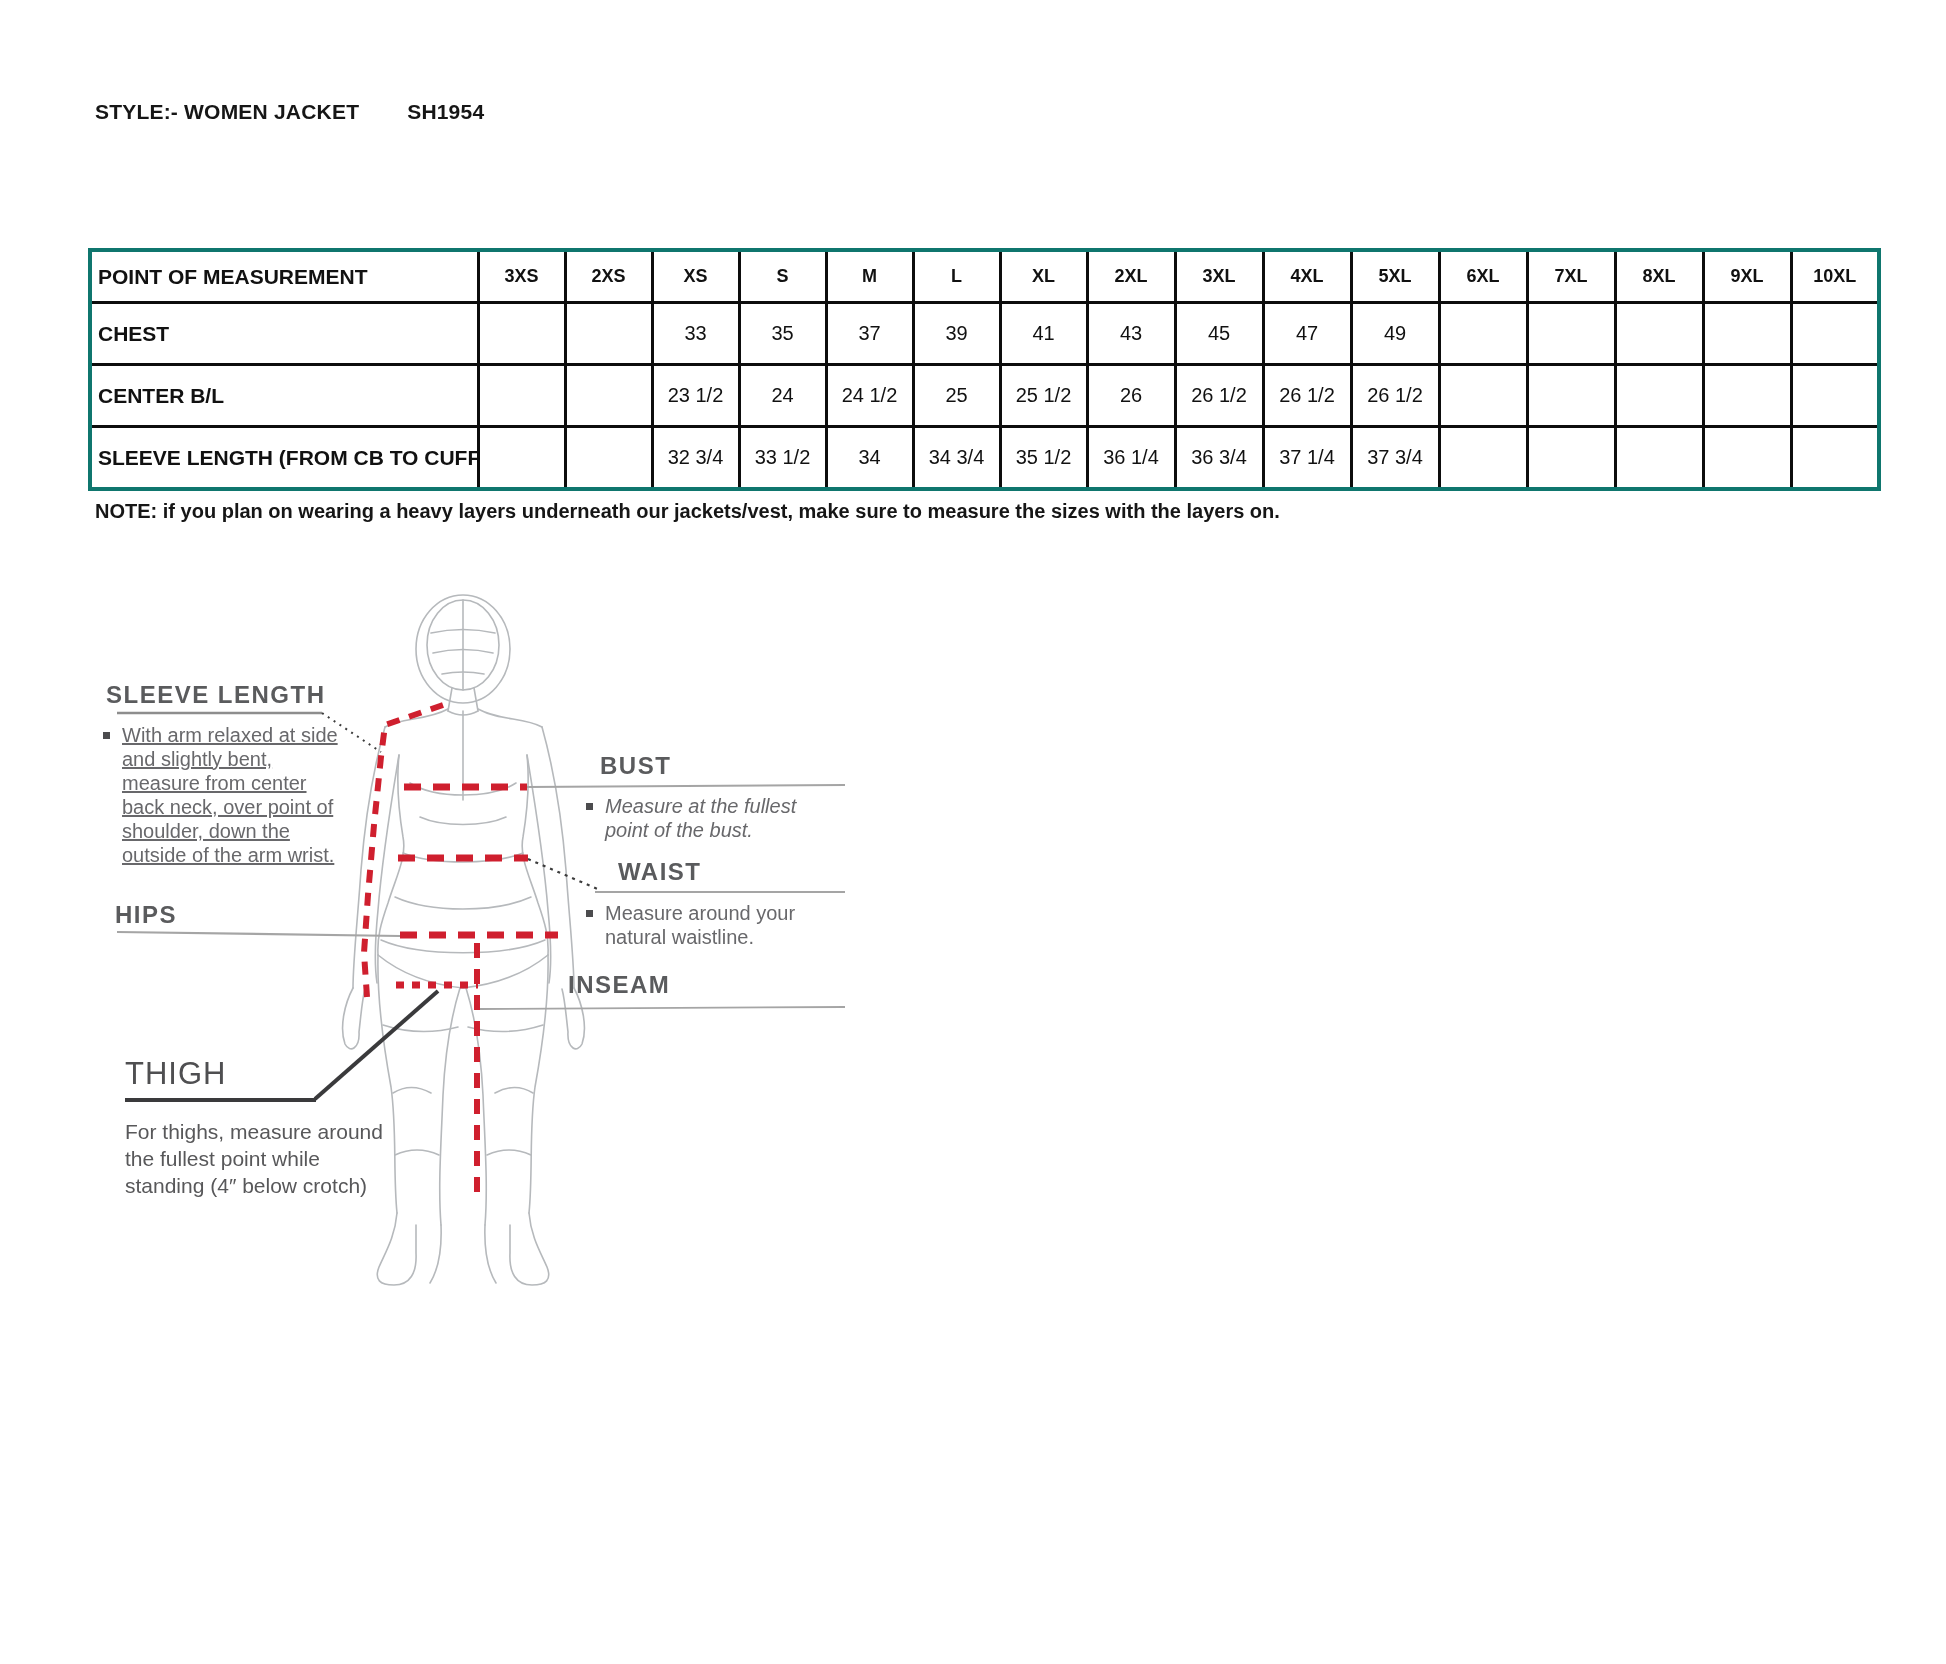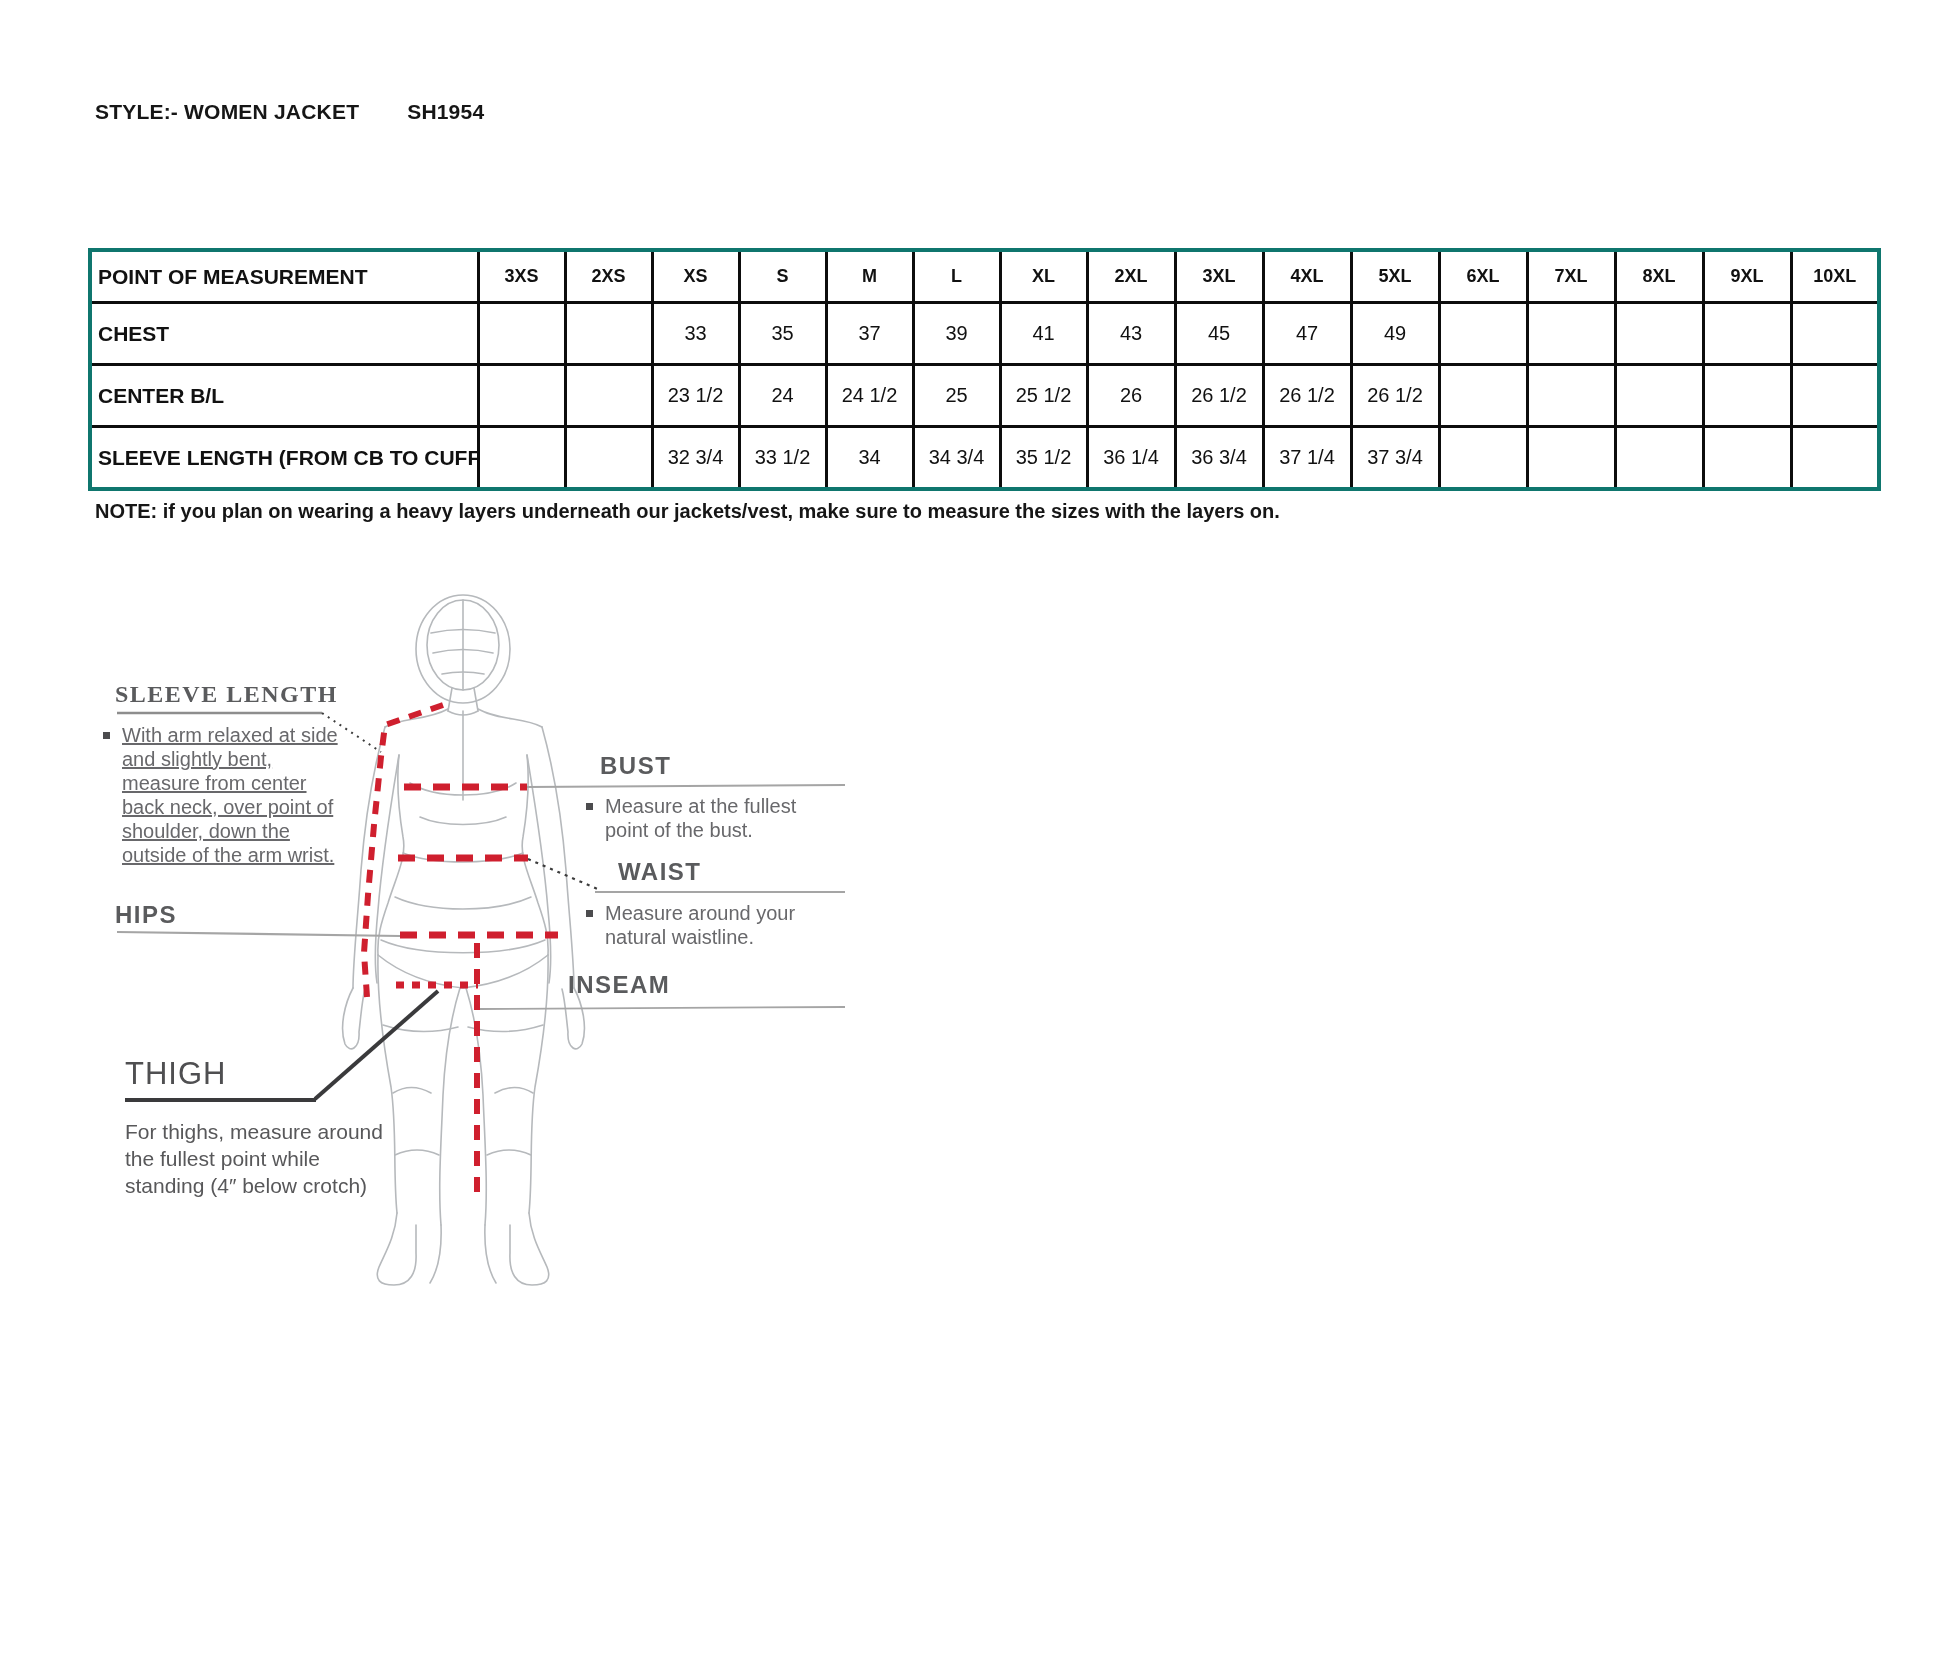--- a/index.html
+++ b/index.html
@@ -215,35 +215,35 @@
     <g stroke="#cf1f2e" fill="none" stroke-linecap="butt">
       <polyline points="353,120 295,140 291,172 284,240 278,310 274,368 277,412" stroke-width="6" stroke-dasharray="13 10"></polyline>
       <path d="M314,202 H437" stroke-width="7" stroke-dasharray="17 12"></path>
       <path d="M308,273 H438" stroke-width="7" stroke-dasharray="17 12"></path>
       <path d="M310,350 H468" stroke-width="7" stroke-dasharray="17 12"></path>
       <path d="M387,358 V615" stroke-width="6" stroke-dasharray="15 11"></path>
       <path d="M306,400 H388" stroke-width="7" stroke-dasharray="8 8"></path>
     </g>
   </svg>
 
-  <div class="measure-heading" style="left:115px;top:681px;font-family:Liberation Serif, serif;">SLEEVE LENGTH</div>
+  <div class="measure-heading" style="left:106px;top:681px;">SLEEVE LENGTH</div>
   <div class="measure-item" style="left:103px;top:723px;">
     <span class="bullet"></span>
     <div class="measure-text" style="width:222px;text-decoration:underline;">With arm relaxed at side and slightly bent, measure from center back neck, over point of shoulder, down the outside of the arm wrist.</div>
   </div>
 
   <div class="measure-heading" style="left:115px;top:901px;">HIPS</div>
 
   <div class="thigh-heading" style="left:125px;top:1056px;">THIGH</div>
   <div class="thigh-text" style="left:125px;top:1118px;width:268px;">For thighs, measure around the fullest point while standing (4″ below crotch)</div>
 
   <div class="measure-heading" style="left:600px;top:752px;">BUST</div>
   <div class="measure-item" style="left:586px;top:794px;">
     <span class="bullet"></span>
-    <div class="measure-text" style="width:210px;">Measure at the fullest point of the bust.</div>
+    <div class="measure-text" style="width:210px;font-style:italic;">Measure at the fullest point of the bust.</div>
   </div>
 
   <div class="measure-heading" style="left:600px;top:858px;margin-left:18px;">WAIST</div>
   <div class="measure-item" style="left:586px;top:901px;">
     <span class="bullet"></span>
     <div class="measure-text" style="width:210px;">Measure around your natural waistline.</div>
   </div>
 
   <div class="measure-heading" style="left:568px;top:971px;">INSEAM</div>
 

